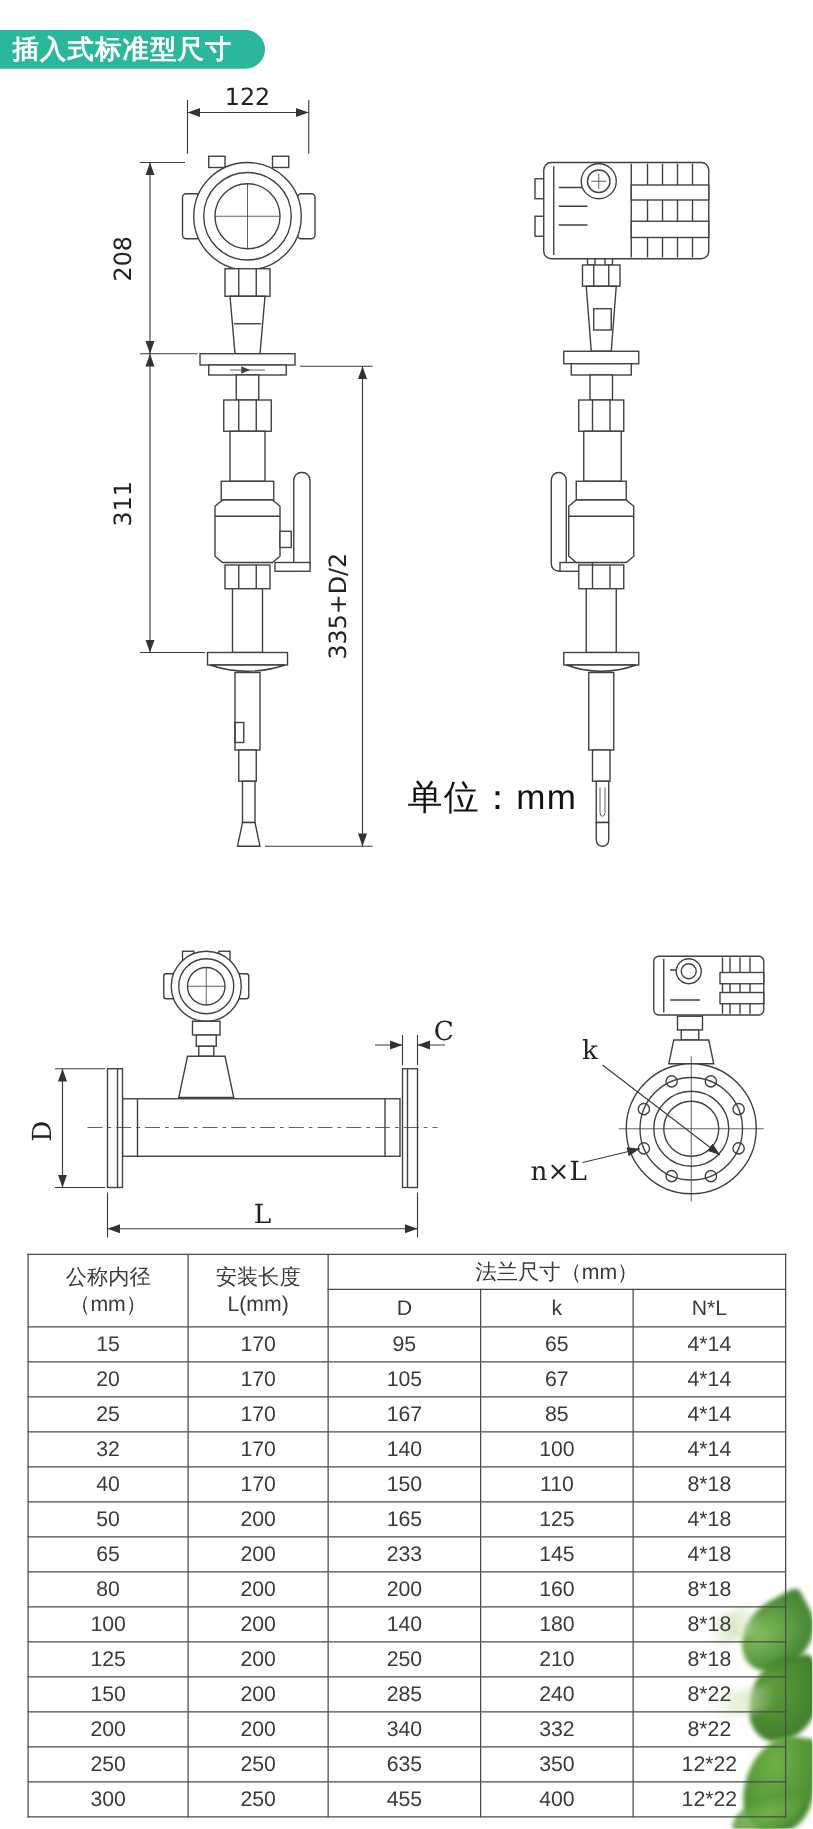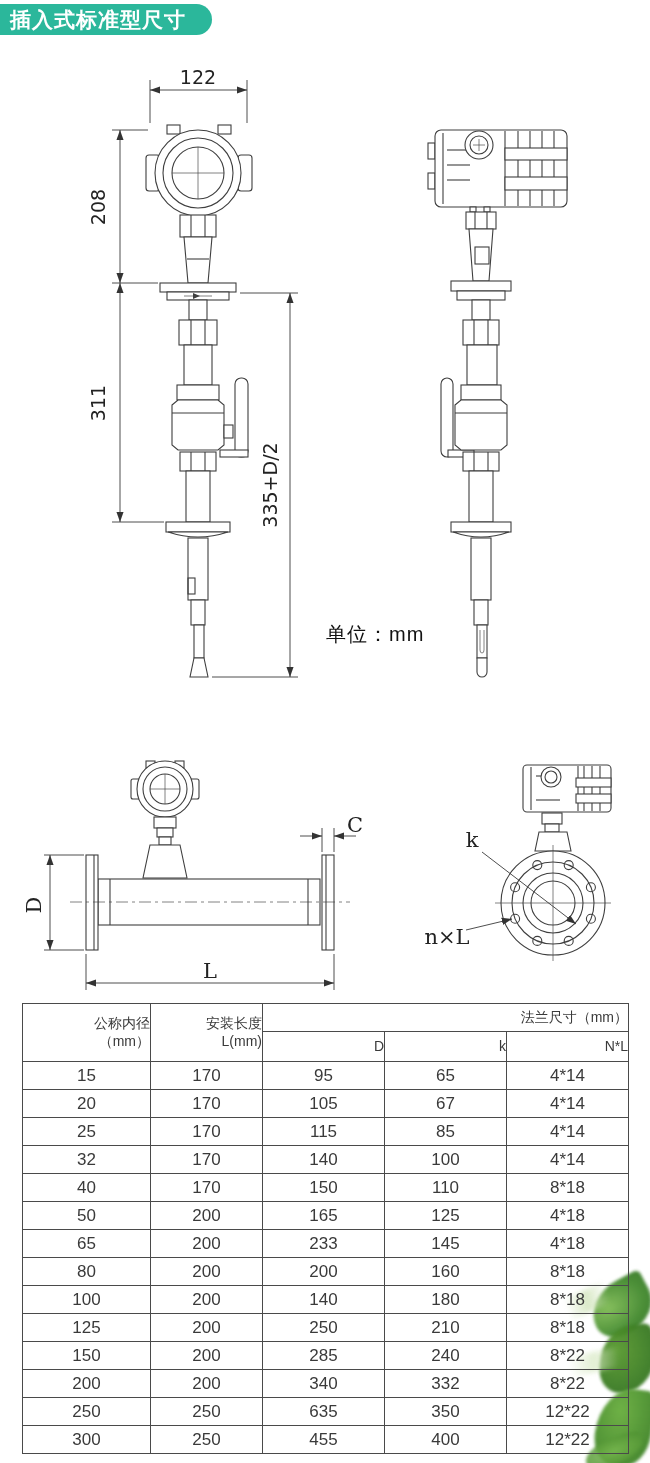--- a/index.html
+++ b/index.html
@@ -2,32 +2,32 @@
 <html style="--accent: #2bb79b;"><head>
 <meta charset="utf-8">
 <style>
   :root { --accent:#2bb79b; }
   html,body{margin:0;padding:0;}
   .page{position:relative;width:650px;height:1463px;background:#fff;overflow:hidden;
         font-family:"Liberation Sans",sans-serif;}
   .badge{position:absolute;left:0;height:31px;background:var(--accent);color:#fff;
          font-size:21px;font-weight:bold;line-height:31px;padding:0 26px 0 10px;
          border-radius:0 16px 16px 0;letter-spacing:1px;z-index:3;white-space:nowrap;}
-  #badge-insertion{top:4px;}
+  #badge-insertion{top:24px;}
   #badge-pipeline{top:713px;}
   svg.drawing{position:absolute;left:0;z-index:1;}
   #dwg-insertion{top:55px;}
   #dwg-pipeline{top:752px;}
-  .unit-note{position:absolute;left:326px;top:624px;font-size:20px;line-height:1;
+  .unit-note{position:absolute;left:326px;top:624px;font-size:28px;line-height:1;
              color:#111;z-index:2;letter-spacing:1px;}
   .tbl-wrap{position:absolute;left:22px;top:1003px;z-index:2;}
   table.spec{border-collapse:collapse;table-layout:fixed;width:606px;background:transparent;}
   table.spec th,table.spec td{border:1.6px solid #4a4a4a;text-align:center;color:#3a3a3a;
       font-weight:normal;padding:0;background:transparent;}
-  table.spec th{font-size:14px;line-height:1.25;text-align:right;}
+  table.spec th{font-size:17px;line-height:1.25;}
   table.spec thead tr.r1 th{height:27px;}
   table.spec thead tr.r2 th{height:29px;}
   table.spec td{font-size:17px;height:27px;}
   
   .o{fill:#fff;stroke:#3f3f3f;stroke-width:1.1;}
   .on{fill:none;stroke:#3f3f3f;stroke-width:1.1;}
   .thin{stroke:#3f3f3f;stroke-width:.65;fill:none;}
   .dim{stroke:#3a3a3a;stroke-width:.9;fill:none;}
   .dtxt{fill:#222;font-family:"DejaVu Sans",sans-serif;font-size:19px;text-anchor:middle;}
   .dletter{fill:#222;font-family:"DejaVu Serif",serif;font-size:21px;text-anchor:middle;}
@@ -306,21 +306,21 @@
         <tr>
           <td>20</td>
           <td>170</td>
           <td>105</td>
           <td>67</td>
           <td>4*14</td>
         </tr>
         <tr>
           <td>25</td>
           <td>170</td>
-          <td>115</td>
+          <td>167</td>
           <td>85</td>
           <td>4*14</td>
         </tr>
         <tr>
           <td>32</td>
           <td>170</td>
           <td>140</td>
           <td>100</td>
           <td>4*14</td>
         </tr>

